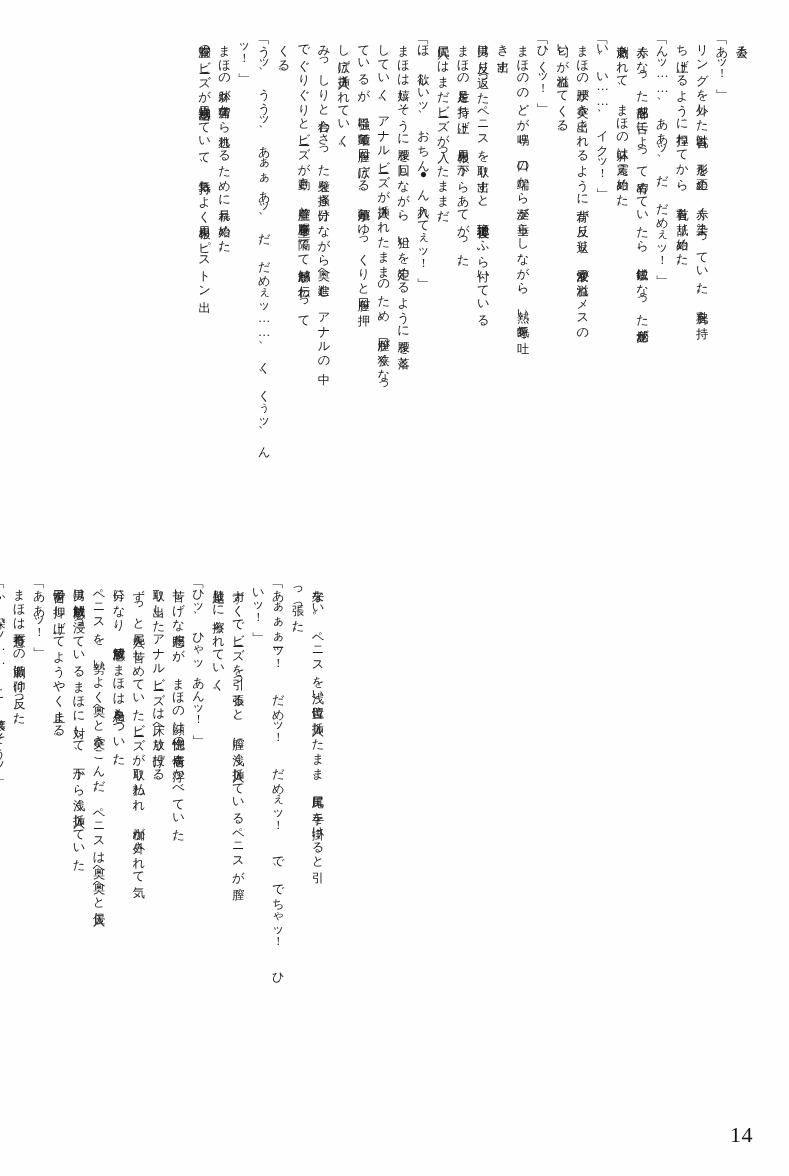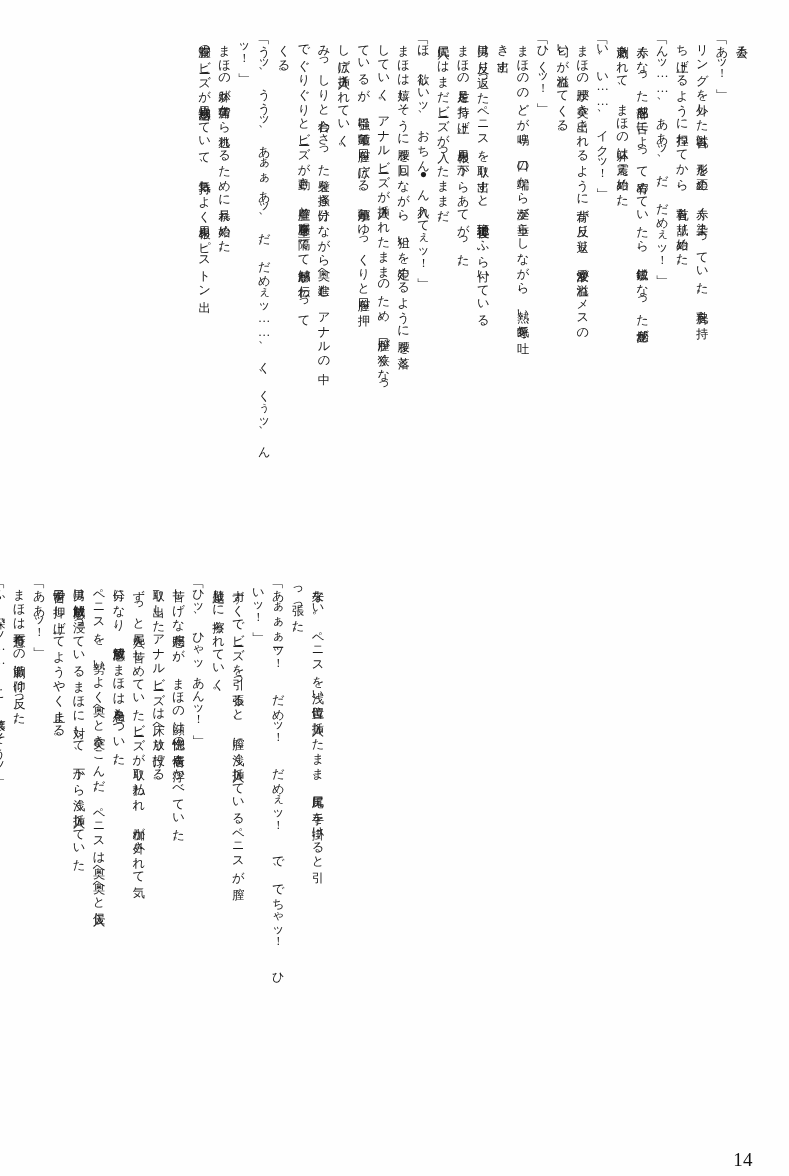--- a/index.html
+++ b/index.html
@@ -54,22 +54,22 @@
     width: 300px;
   }
 
   .vline {
     display: block;
   }
 
   #page-number {
     position: absolute;
     right: 36px;
-    bottom: 5px;
-    font-size: 19px;
+    bottom: 28px;
+    font-size: 22px;
     font-family: "Liberation Serif", "DejaVu Serif", serif;
     color: #111;
     letter-spacing: 0.02em;
   }
 
   
   .edge-shadow {
     position: absolute;
     left: 0; top: 0; right: 0; bottom: 0;
     pointer-events: none;

